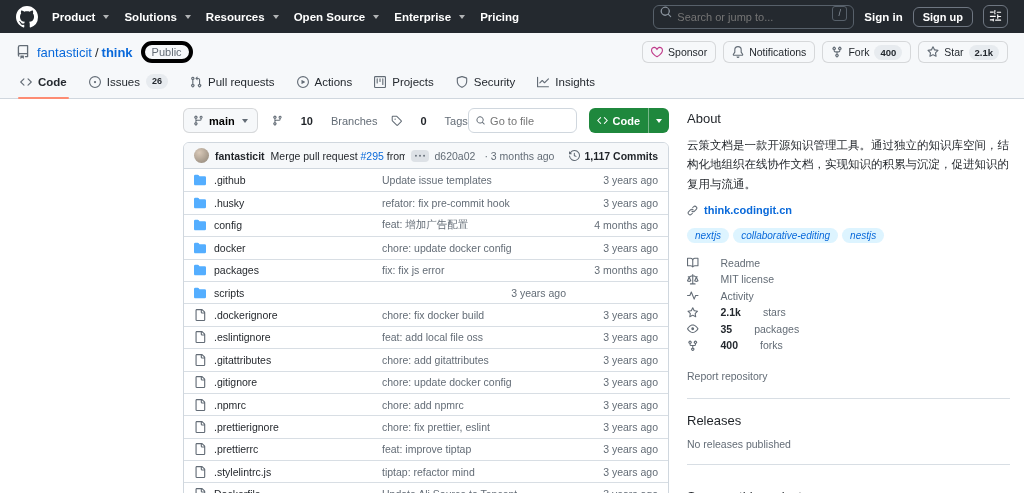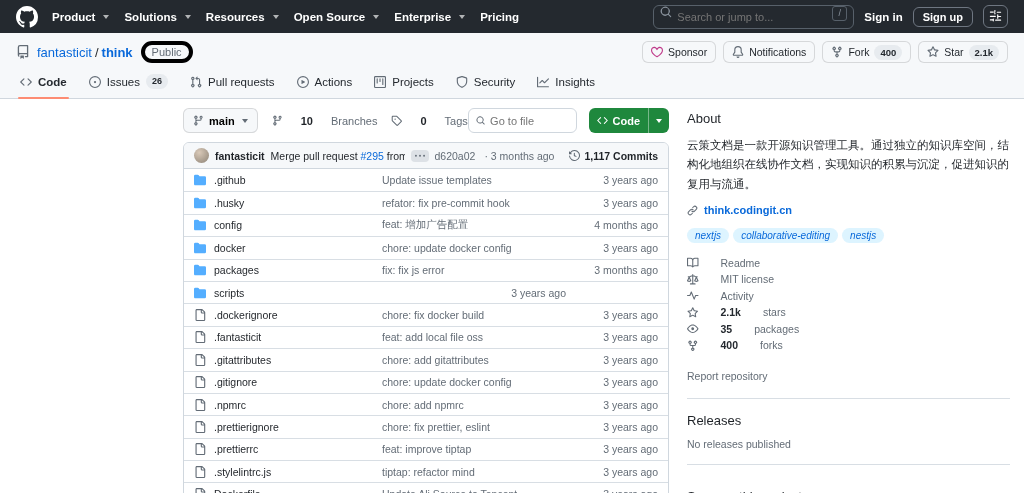--- a/index.html
+++ b/index.html
@@ -381,21 +381,21 @@
               <a class="fname">.dockerignore</a>
             </div>
             <a class="file-msg">chore: fix docker build</a>
             <span class="file-age">3 years ago</span>
           </div>
           <div class="file-row">
             <div class="file-cell">
               <svg viewBox="0 0 16 16">
                 <path fill="#636c76" d="M2 1.75C2 .784 2.784 0 3.75 0h6.586c.464 0 .909.184 1.237.513l2.914 2.914c.329.328.513.773.513 1.237v9.586A1.75 1.75 0 0 1 13.25 16h-9.5A1.75 1.75 0 0 1 2 14.25Zm1.75-.25a.25.25 0 0 0-.25.25v12.5c0 .138.112.25.25.25h9.5a.25.25 0 0 0 .25-.25V6h-2.75A1.75 1.75 0 0 1 9 4.25V1.5Zm6.75.062V4.25c0 .138.112.25.25.25h2.688l-.011-.013-2.914-2.914-.013-.011Z"></path>
               </svg>
-              <a class="fname">.fantasticit</a>
+              <a class="fname">.eslintignore</a>
             </div>
             <a class="file-msg">feat: add local file oss</a>
             <span class="file-age">3 years ago</span>
           </div>
           <div class="file-row">
             <div class="file-cell">
               <svg viewBox="0 0 16 16">
                 <path fill="#636c76" d="M2 1.75C2 .784 2.784 0 3.75 0h6.586c.464 0 .909.184 1.237.513l2.914 2.914c.329.328.513.773.513 1.237v9.586A1.75 1.75 0 0 1 13.25 16h-9.5A1.75 1.75 0 0 1 2 14.25Zm1.75-.25a.25.25 0 0 0-.25.25v12.5c0 .138.112.25.25.25h9.5a.25.25 0 0 0 .25-.25V6h-2.75A1.75 1.75 0 0 1 9 4.25V1.5Zm6.75.062V4.25c0 .138.112.25.25.25h2.688l-.011-.013-2.914-2.914-.013-.011Z"></path>
               </svg>
               <a class="fname">.gitattributes</a>

